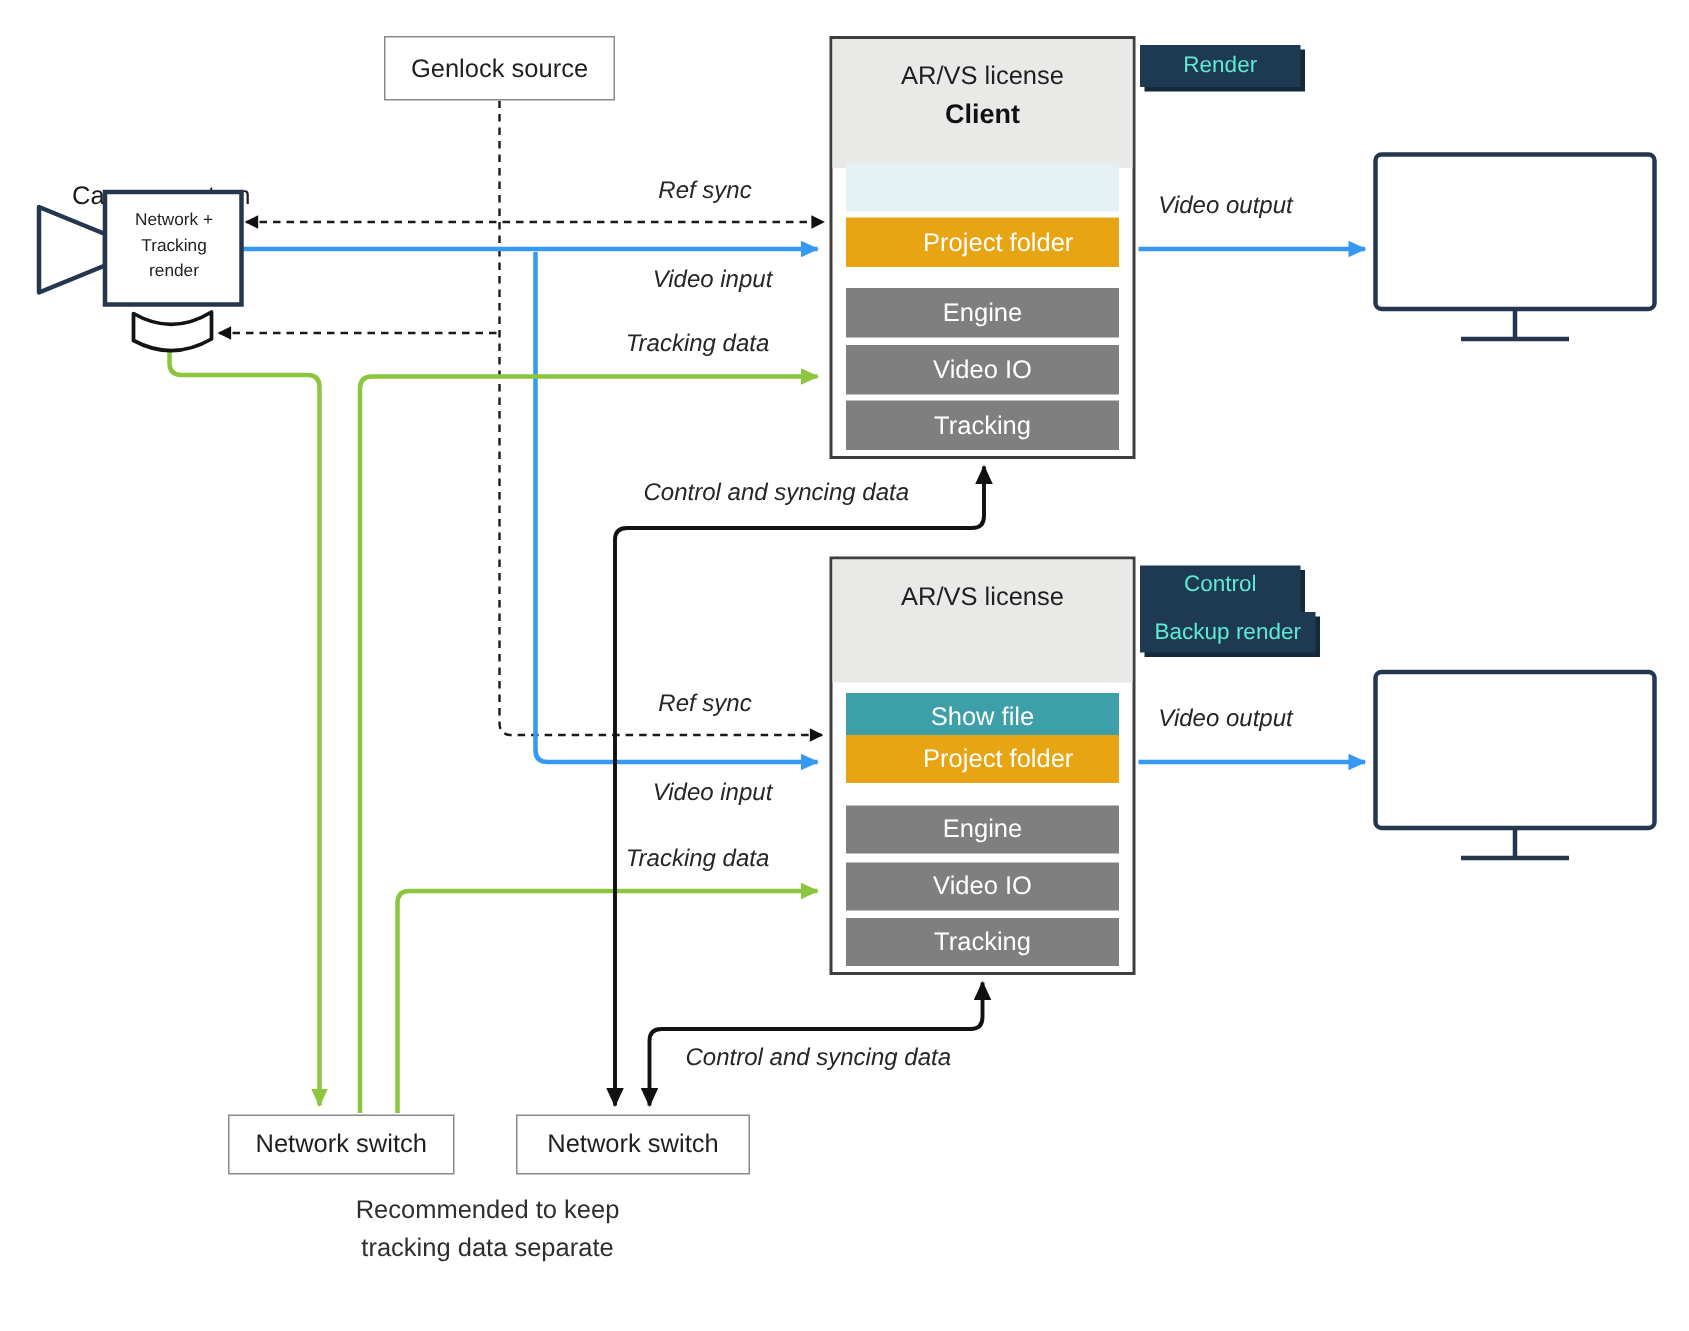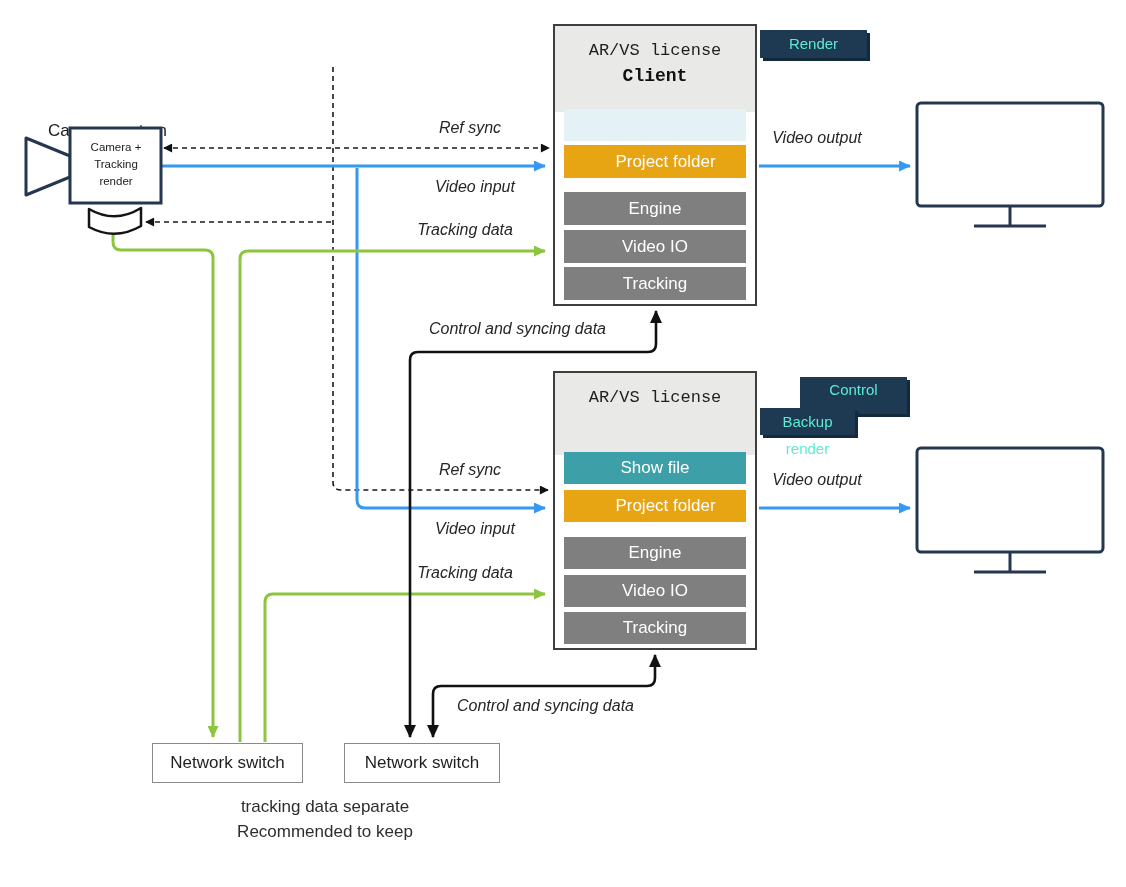--- a/index.html
+++ b/index.html
@@ -23,21 +23,21 @@
   .node{
     background:#fff;border:1px solid #8a8a8a;box-sizing:border-box;
     text-align:center;font-size:17px;color:#1f1f1f;
   }
   
   .stack{
     background:#fff;border:2px solid #3e3e3e;box-sizing:border-box;
   }
   .stack .head{
     position:absolute;left:0;top:0;right:0;background:var(--header_gray);
-    text-align:center;padding-top:13px;font-family:Liberation Mono, monospace;
+    text-align:center;padding-top:13px;
   }
   .head .l1{display:block;font-size:17px;line-height:24px;color:#1f1f1f;}
   .head .l2{display:block;font-size:18px;line-height:26px;font-weight:bold;color:#111;}
   .module{
     position:absolute;left:9px;right:9px;text-align:center;color:#fff;
     font-size:17px;box-sizing:border-box;
   }
   .m-slot{background:var(--pale_blue);}
   .m-amber{background:var(--amber);padding-left:21px;}
   .m-teal{background:var(--teal);}
@@ -101,51 +101,52 @@
   </svg>
 
   <div class="plain-label" style="left:48px;top:97px;margin-top:24px;">Camera system</div>
 
   <svg class="abs" style="left:18px;top:125px;" width="150" height="115" viewBox="0 0 150 115">
     <path d="M8,13 L52,31 L52,52 L8,70 Z" fill="#fff" stroke="var(--outline_navy)" stroke-width="3" stroke-linejoin="round"></path>
     <rect x="52" y="3" width="91" height="75" fill="#fff" stroke="var(--outline_navy)" stroke-width="3"></rect>
     <path d="M71,84 Q97,99 123,83 L123,101 Q97,116 71,102 Z" fill="#fff" stroke="#141414" stroke-width="2.5" stroke-linejoin="round"></path>
   </svg>
   <div id="camera-text">
-    <span style="display:block">Camera +</span>
+    <span style="display:block">Network +</span>
     <span style="display:block">Tracking</span>
     <span style="display:block">render</span>
   </div>
 
+  <div class="node abs" style="left:256px;top:24px;width:154px;height:43px;line-height:41px;">Genlock source</div>
 
   <div class="stack abs" style="left:553px;top:24px;width:204px;height:282px;">
     <div class="head" style="height:73px;">
       <span class="l1">AR/VS license</span>
       <span class="l2">Client</span>
     </div>
     <div class="module m-slot" style="top:83px;height:32px;"></div>
     <div class="module m-amber" style="top:119px;height:33px;line-height:33px;">Project folder</div>
     <div class="module m-gray" style="top:166px;height:33px;line-height:33px;">Engine</div>
     <div class="module m-gray" style="top:204px;height:33px;line-height:33px;">Video IO</div>
     <div class="module m-gray" style="top:241px;height:33px;line-height:33px;">Tracking</div>
   </div>
   <div class="badge" style="left:760px;top:30px;width:107px;height:28px;line-height:28px;">Render</div>
 
   <div class="stack abs" style="left:553px;top:371px;width:204px;height:279px;">
     <div class="head" style="height:69px;">
       <span class="l1">AR/VS license</span>
     </div>
-    <div class="module m-teal" style="top:79px;height:32px;line-height:32px;">Show file</div>
+    <div class="module m-teal" style="top:89px;height:32px;line-height:32px;">Show file</div>
     <div class="module m-amber" style="top:117px;height:32px;line-height:32px;">Project folder</div>
     <div class="module m-gray" style="top:164px;height:32px;line-height:32px;">Engine</div>
     <div class="module m-gray" style="top:202px;height:32px;line-height:32px;">Video IO</div>
     <div class="module m-gray" style="top:239px;height:32px;line-height:32px;">Tracking</div>
   </div>
-  <div class="badge" style="left:760px;top:377px;width:107px;height:37px;line-height:26px;margin-left:40px;">Control</div>
-  <div class="badge" style="left:760px;top:408px;width:95px;height:27px;line-height:27px;">Backup render</div>
+  <div class="badge" style="left:760px;top:377px;width:107px;height:37px;line-height:26px;">Control</div>
+  <div class="badge" style="left:760px;top:408px;width:117px;height:27px;line-height:27px;">Backup render</div>
 
   <svg class="abs" style="left:915px;top:100px;" width="192" height="132" viewBox="0 0 192 132">
     <rect x="2" y="3" width="186" height="103" rx="4" fill="#fff" stroke="var(--outline_navy)" stroke-width="3"></rect>
     <path d="M95,106 L95,125" stroke="var(--outline_navy)" stroke-width="3"></path>
     <path d="M59,126 L131,126" stroke="var(--outline_navy)" stroke-width="3"></path>
   </svg>
   <svg class="abs" style="left:915px;top:445px;" width="192" height="132" viewBox="0 0 192 132">
     <rect x="2" y="3" width="186" height="104" rx="4" fill="#fff" stroke="var(--outline_navy)" stroke-width="3"></rect>
     <path d="M95,107 L95,126" stroke="var(--outline_navy)" stroke-width="3"></path>
     <path d="M59,127 L131,127" stroke="var(--outline_navy)" stroke-width="3"></path>
@@ -160,17 +161,17 @@
   <div class="edge-label t-center" style="left:762px;top:129px;width:110px;">Video output</div>
   <div class="edge-label t-center" style="left:415px;top:320px;width:205px;">Control and syncing data</div>
 
   <div class="edge-label t-right" style="left:410px;top:461px;width:120px;">Ref sync</div>
   <div class="edge-label t-right" style="left:420px;top:520px;width:110px;">Video input</div>
   <div class="edge-label t-right" style="left:400px;top:564px;width:130px;">Tracking data</div>
   <div class="edge-label t-center" style="left:762px;top:471px;width:110px;">Video output</div>
   <div class="edge-label t-center" style="left:443px;top:697px;width:205px;">Control and syncing data</div>
 
   <div id="note">
+    <span>Recommended to keep</span>
     <span>tracking data separate</span>
-    <span>Recommended to keep</span>
   </div>
 
 </div>
 
 </body></html>

